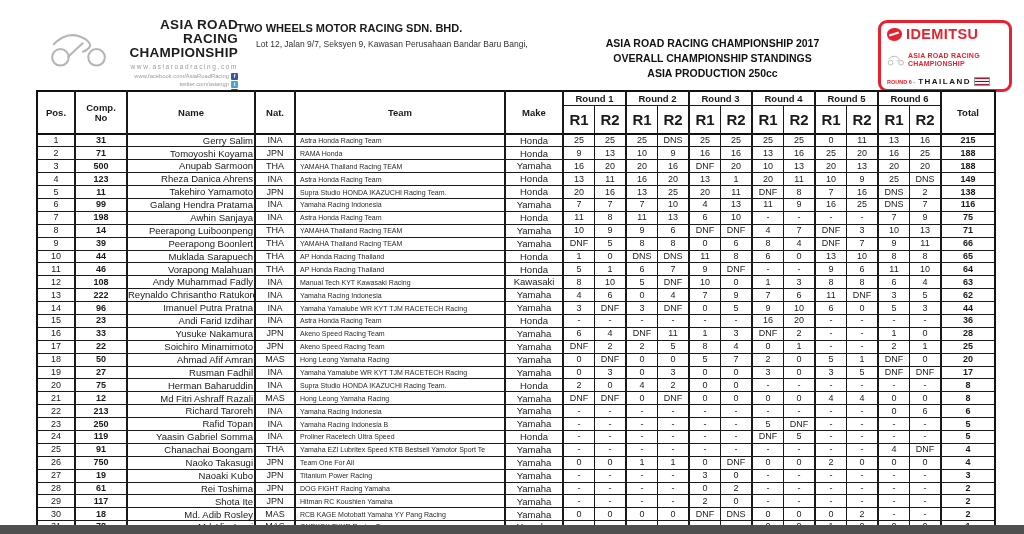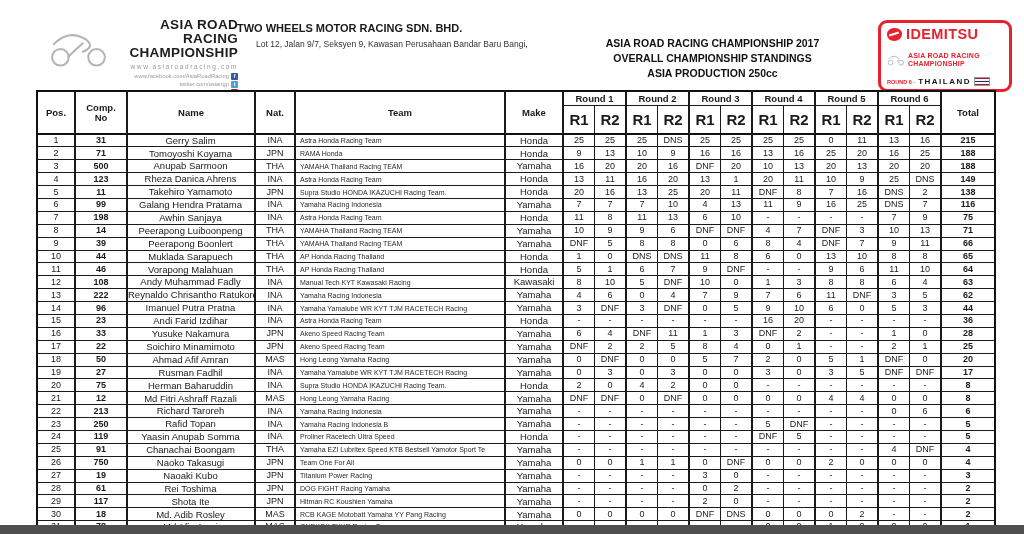--- a/index.html
+++ b/index.html
@@ -56,21 +56,21 @@
   .standings th, .standings td { border:1px solid #1a1a1a; overflow:hidden; white-space:nowrap;
                                  padding:0 1px; height:12.9px; line-height:1; }
   .standings { border:2px solid #111; }
   .standings thead th { font-weight:bold; font-size:9.5px; text-align:center; background:#fff; }
   .standings thead tr.r1 th { height:14px; }
   .standings thead tr.r2 th { height:29px; font-size:15px; }
   th.h-compno { font-size:9px; line-height:1.05;margin-top:36px; }
   .standings td { font-size:9px; text-align:center; }
   td.c-pos { font-size:9px; }
   td.c-no  { font-weight:bold; }
-  td.c-name{ text-align:center; padding-left:0; font-size:9.5px; }
+  td.c-name{ text-align:right; padding-left:0; font-size:9.5px; }
   td.c-nat { font-size:9px; }
   td.c-team{ text-align:left; padding-left:4px; font-size:7px; color:#2b2b2b; }
   td.c-make{ font-size:9.5px; }
   td.c-total{ font-weight:bold; }
   .gl { border-left-width:2px !important; }
   .standings thead { border-bottom:2px solid #111; }
 
   .bottom-bar { position:absolute; left:0; top:525px; width:1024px; height:9px; background:#4f4f4f; }
 </style>
 </head>
@@ -691,21 +691,21 @@
           <td class="c-res">DNF</td>
           <td class="c-res gl">-</td>
           <td class="c-res">-</td>
           <td class="c-res gl">-</td>
           <td class="c-res">-</td>
           <td class="c-total gl">5</td>
         </tr>
         <tr>
           <td class="c-pos">24</td>
           <td class="c-no gl">119</td>
-          <td class="c-name gl">Yaasin Anupab Somma</td>
+          <td class="c-name gl">Yaasin Gabriel Somma</td>
           <td class="c-nat gl">INA</td>
           <td class="c-team gl">Proliner Racetech Ultra Speed</td>
           <td class="c-make gl">Honda</td>
           <td class="c-res gl">-</td>
           <td class="c-res">-</td>
           <td class="c-res gl">-</td>
           <td class="c-res">-</td>
           <td class="c-res gl">-</td>
           <td class="c-res">-</td>
           <td class="c-res gl">DNF</td>

